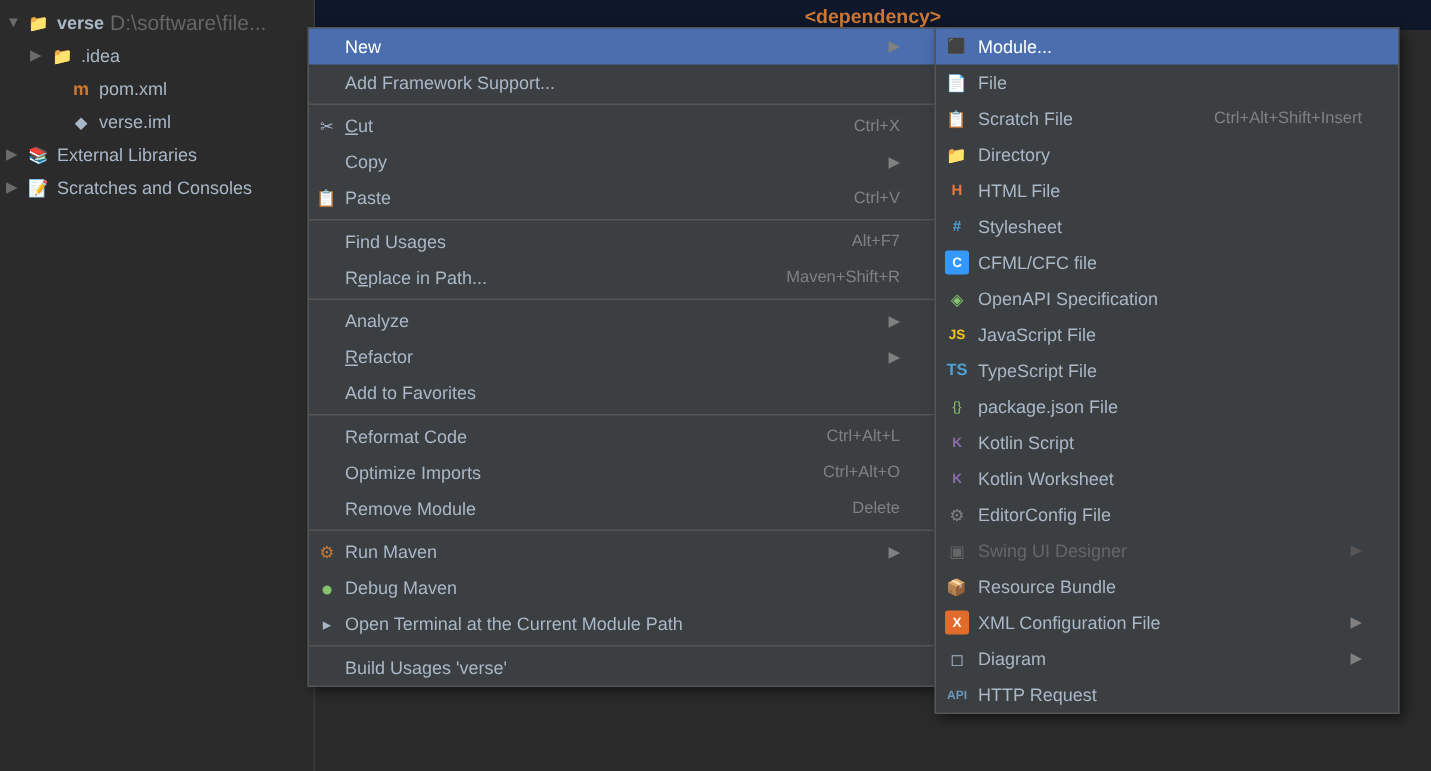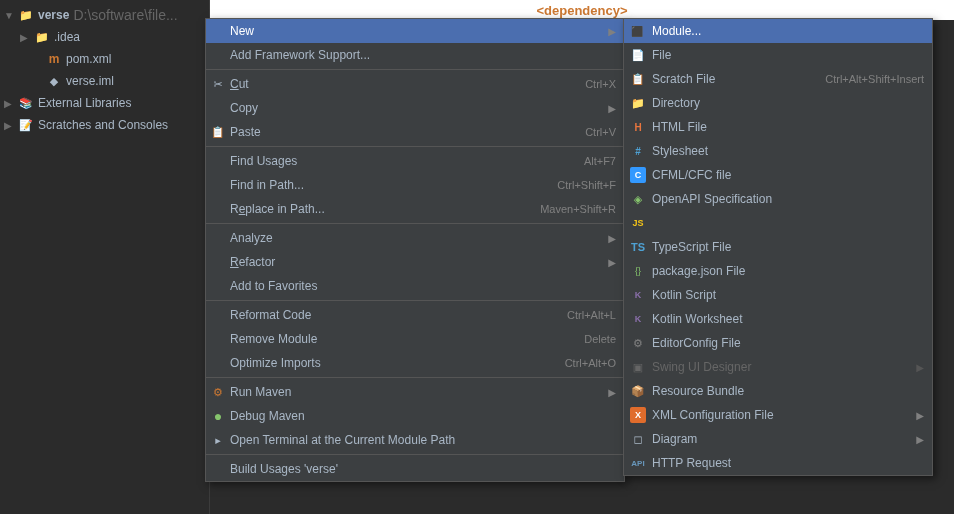--- a/index.html
+++ b/index.html
@@ -51,21 +51,21 @@
     }
     .tree-item .label { color: #a9b7c6; font-size: 12px; }
 
     
     .top-bar {
       position: absolute;
       top: 0;
       left: 210px;
       right: 0;
       height: 20px;
-      background: #ffffff;
+      background: #0f172a;
       display: flex;
       align-items: center;
       justify-content: center;
     }
     .top-bar .title {
       color: #cc7832;
       font-size: 13px;
       font-weight: bold;
     }
 
@@ -77,21 +77,21 @@
       width: 420px;
       background: #3c3f41;
       border: 1px solid #555555;
       box-shadow: 3px 3px 8px rgba(0,0,0,0.5);
       z-index: 10;
     }
 
     .menu-item {
       display: flex;
       align-items: center;
-      padding: 3px 8px 3px 24px;
+      padding: 3px 24px 3px 24px;
       height: 24px;
       cursor: pointer;
       position: relative;
       white-space: nowrap;
     }
     .menu-item.disabled { color: #666666; cursor: default; }
     .menu-item.separator { height: 1px; background: #555555; padding: 0; margin: 2px 0; }
 
     .menu-item .item-icon {
       position: absolute;
@@ -218,25 +218,20 @@
   </div>
 
   <div class="menu-item separator"></div>
 
   <div class="menu-item">
     <span class="item-icon"></span>
     <span class="item-label">Find Usages</span>
     <span class="shortcut">Alt+F7</span>
   </div>
 
-  <div class="menu-item">
-    <span class="item-icon"></span>
-    <span class="item-label">Find in Path...</span>
-    <span class="shortcut">Ctrl+Shift+F</span>
-  </div>
 
   <div class="menu-item">
     <span class="item-icon"></span>
     <span class="item-label">R<span class="underline">e</span>place in Path...</span>
     <span class="shortcut">Maven+Shift+R</span>
   </div>
 
   <div class="menu-item separator"></div>
 
   <div class="menu-item">
@@ -259,28 +254,28 @@
   <div class="menu-item separator"></div>
 
   <div class="menu-item">
     <span class="item-icon"></span>
     <span class="item-label">Reformat Code</span>
     <span class="shortcut">Ctrl+Alt+L</span>
   </div>
 
   <div class="menu-item">
     <span class="item-icon"></span>
+    <span class="item-label">Optimize Imports</span>
+    <span class="shortcut">Ctrl+Alt+O</span>
+  </div>
+
+  <div class="menu-item">
+    <span class="item-icon"></span>
     <span class="item-label">Remove Module</span>
     <span class="shortcut">Delete</span>
-  </div>
-
-  <div class="menu-item">
-    <span class="item-icon"></span>
-    <span class="item-label">Optimize Imports</span>
-    <span class="shortcut">Ctrl+Alt+O</span>
   </div>
 
   <div class="menu-item separator"></div>
 
   <div class="menu-item">
     <span class="item-icon icon-maven">⚙</span>
     <span class="item-label">Run Maven</span>
     <span class="arrow-right">▶</span>
   </div>
 
@@ -340,20 +335,21 @@
     <span class="item-label">CFML/CFC file</span>
   </div>
 
   <div class="menu-item" style="padding-left:28px;">
     <span class="item-icon" style="left:6px; color:#85c46c;">◈</span>
     <span class="item-label">OpenAPI Specification</span>
   </div>
 
   <div class="menu-item" style="padding-left:28px;">
     <span class="item-icon" style="left:6px; color:#f5c518; font-weight:bold; font-size:9px;">JS</span>
+    <span class="item-label">JavaScript File</span>
   </div>
 
   <div class="menu-item" style="padding-left:28px;">
     <span class="item-icon" style="left:6px; color:#4ea1d3; font-weight:bold; font-size:11px;">TS</span>
     <span class="item-label">TypeScript File</span>
   </div>
 
   <div class="menu-item" style="padding-left:28px;">
     <span class="item-icon" style="left:6px; color:#85c46c; font-size:9px;">{}</span>
     <span class="item-label">package.json File</span>

